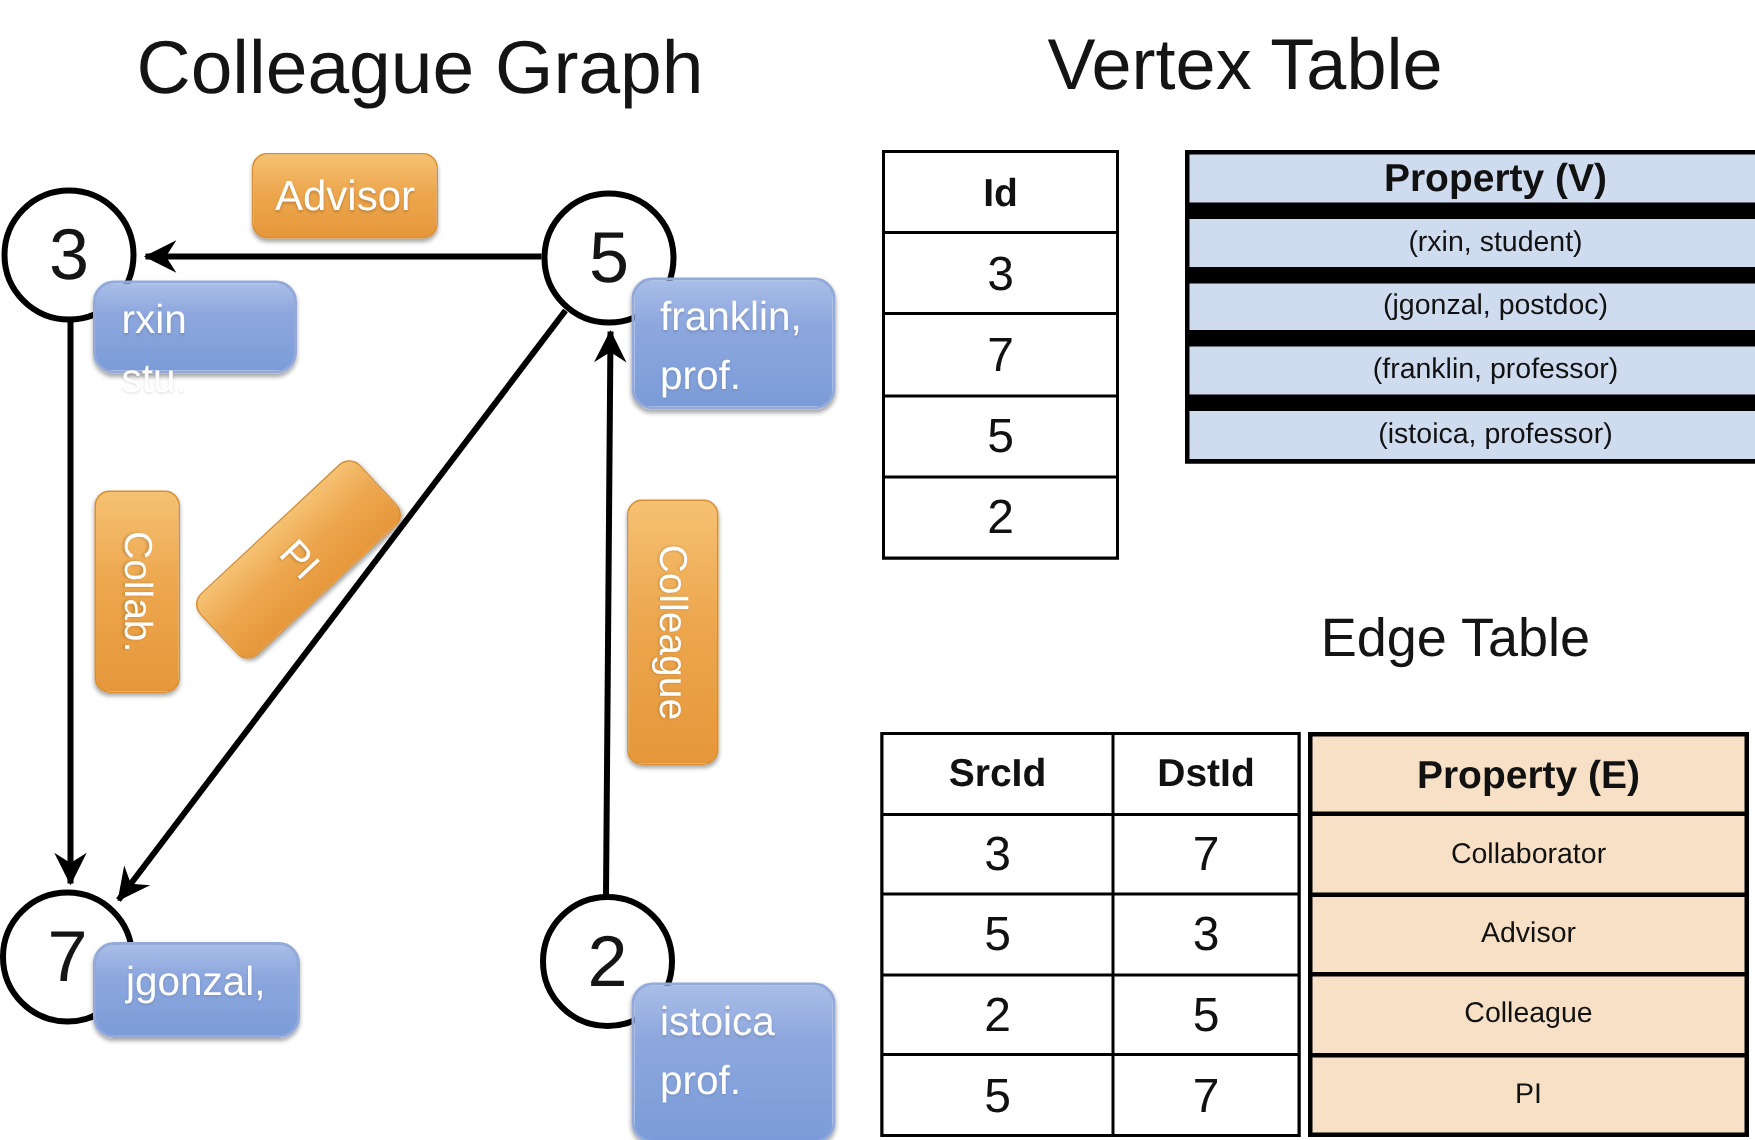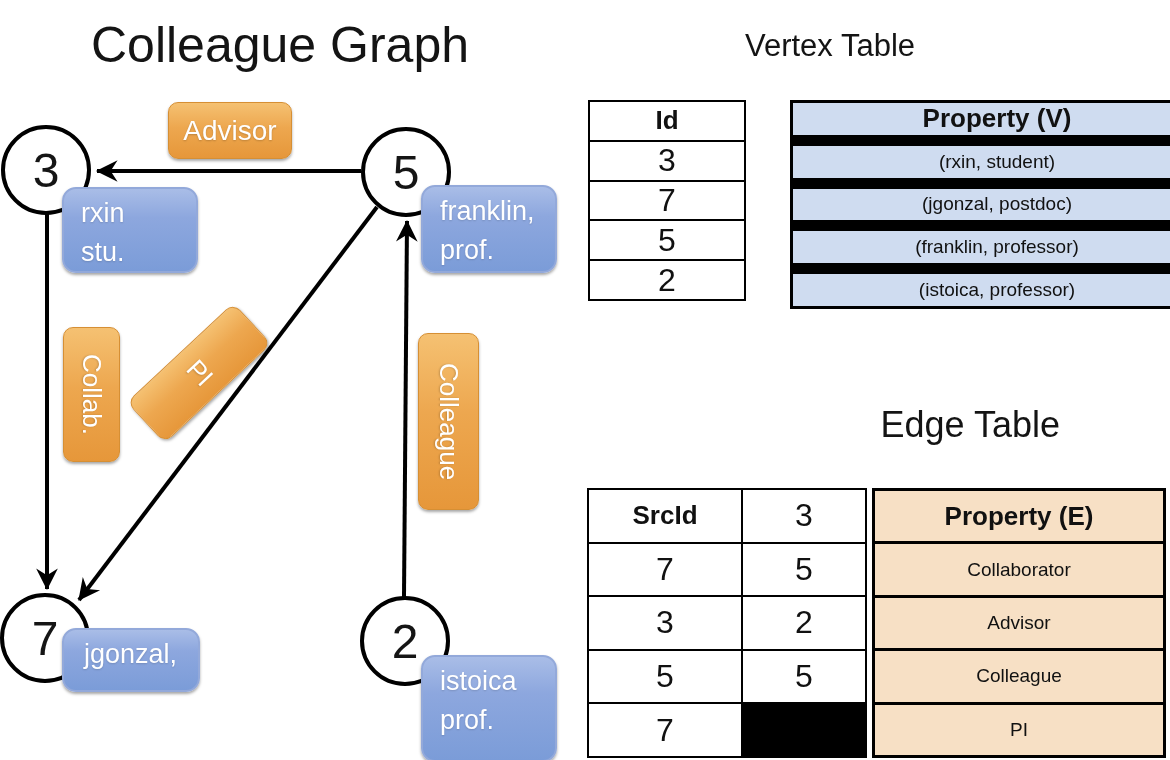--- a/index.html
+++ b/index.html
@@ -5,21 +5,21 @@
   html,body{margin:0;padding:0;background:#fff;}
   .canvas{
     position:relative;width:1170px;height:760px;overflow:hidden;
     font-family:"Liberation Sans",sans-serif;background:#fff;color:#111;
   }
   .title{
     position:absolute;text-align:center;font-weight:300;color:#141414;
     font-size:50px;letter-spacing:0px;white-space:nowrap;
   }
   .pg-title{left:0;top:16px;width:560px;}
-  .vt-title{left:600px;top:28px;width:460px;font-size:31px;}
+  .vt-title{left:600px;top:16px;width:460px;font-size:48px;}
   .et-title{left:600px;top:404px;width:460px;font-size:36px;text-align:right;}
 
   
   .node{
     position:absolute;width:90px;height:90px;border:4px solid #000;border-radius:50%;
     background:#fff;box-sizing:border-box;display:flex;align-items:center;justify-content:center;
     font-size:48px;font-weight:300;color:#151515;z-index:2;
   }
   .node-3{left:1px;top:125px;}
   .node-5{left:361px;top:127px;}
@@ -45,39 +45,39 @@
   .rot90{display:block;transform:rotate(90deg);}
 
   
   .vlabel{
     position:absolute;box-sizing:border-box;
     background:linear-gradient(180deg,#a9bde7 0%,#8da7de 35%,#7b9cd8 100%);
     border:2px solid #93a9da;border-radius:14px;color:#fff;
     box-shadow:0 2px 3px rgba(0,0,0,0.35);font-size:27px;line-height:39px;
     padding:5px 0 0 17px;z-index:4;text-shadow:0 1px 2px rgba(0,0,0,0.15);
   }
-  .vlabel-rxin{left:62px;top:187px;width:136px;height:86px;}
+  .vlabel-rxin{left:62px;top:187px;width:136px;height:62px;}
   .vlabel-franklin{left:421px;top:185px;width:136px;height:88px;}
   .vlabel-jgonzal{left:62px;top:628px;width:138px;height:64px;padding-left:20px;}
   .vlabel-istoica{left:421px;top:655px;width:136px;height:107px;}
 
   
   .subtable{
     position:absolute;display:grid;background:#000;box-sizing:border-box;
   }
   .subtable .cell{
     display:flex;align-items:center;justify-content:center;background:#fff;
     font-size:19px;color:#111;white-space:nowrap;
   }
   .subtable .hdr{font-weight:bold;font-size:26px;}
   .subtable .num{font-size:32px;font-weight:300;}
   .cell-blue{background:#cfdcf0 !important;}
   .cell-tan{background:#f7e0c5 !important;}
 
-  .vt-id{left:588px;top:100px;width:158px;height:201px;border:2px solid #000;
+  .vt-id{left:588px;top:100px;width:158px;height:273px;border:2px solid #000;
          grid-template-rows:repeat(5,1fr);row-gap:2px;}
   .vt-prop{left:790px;top:100px;width:414px;height:209px;border:3px solid #000;
          grid-template-rows:repeat(5,1fr);row-gap:11px;}
   .et-srcdst{left:587px;top:488px;width:280px;height:270px;border:2px solid #000;
          grid-template-rows:repeat(5,1fr);grid-template-columns:152px 1fr;gap:2px;}
   .et-prop{left:872px;top:488px;width:294px;height:270px;border:3px solid #000;
          grid-template-rows:repeat(5,1fr);row-gap:3px;}
 </style>
 </head>
 <body>
@@ -149,20 +149,21 @@
     <div class="cell cell-blue">(rxin, student)</div>
     <div class="cell cell-blue">(jgonzal, postdoc)</div>
     <div class="cell cell-blue">(franklin, professor)</div>
     <div class="cell cell-blue">(istoica, professor)</div>
   </div>
 
   <div class="title et-title">Edge Table</div>
 
   <div class="subtable et-srcdst">
     <div class="cell hdr">SrcId</div>
+    <div class="cell hdr">DstId</div>
     <div class="cell num">3</div>
     <div class="cell num">7</div>
     <div class="cell num">5</div>
     <div class="cell num">3</div>
     <div class="cell num">2</div>
     <div class="cell num">5</div>
     <div class="cell num">5</div>
     <div class="cell num">7</div>
   </div>
 

